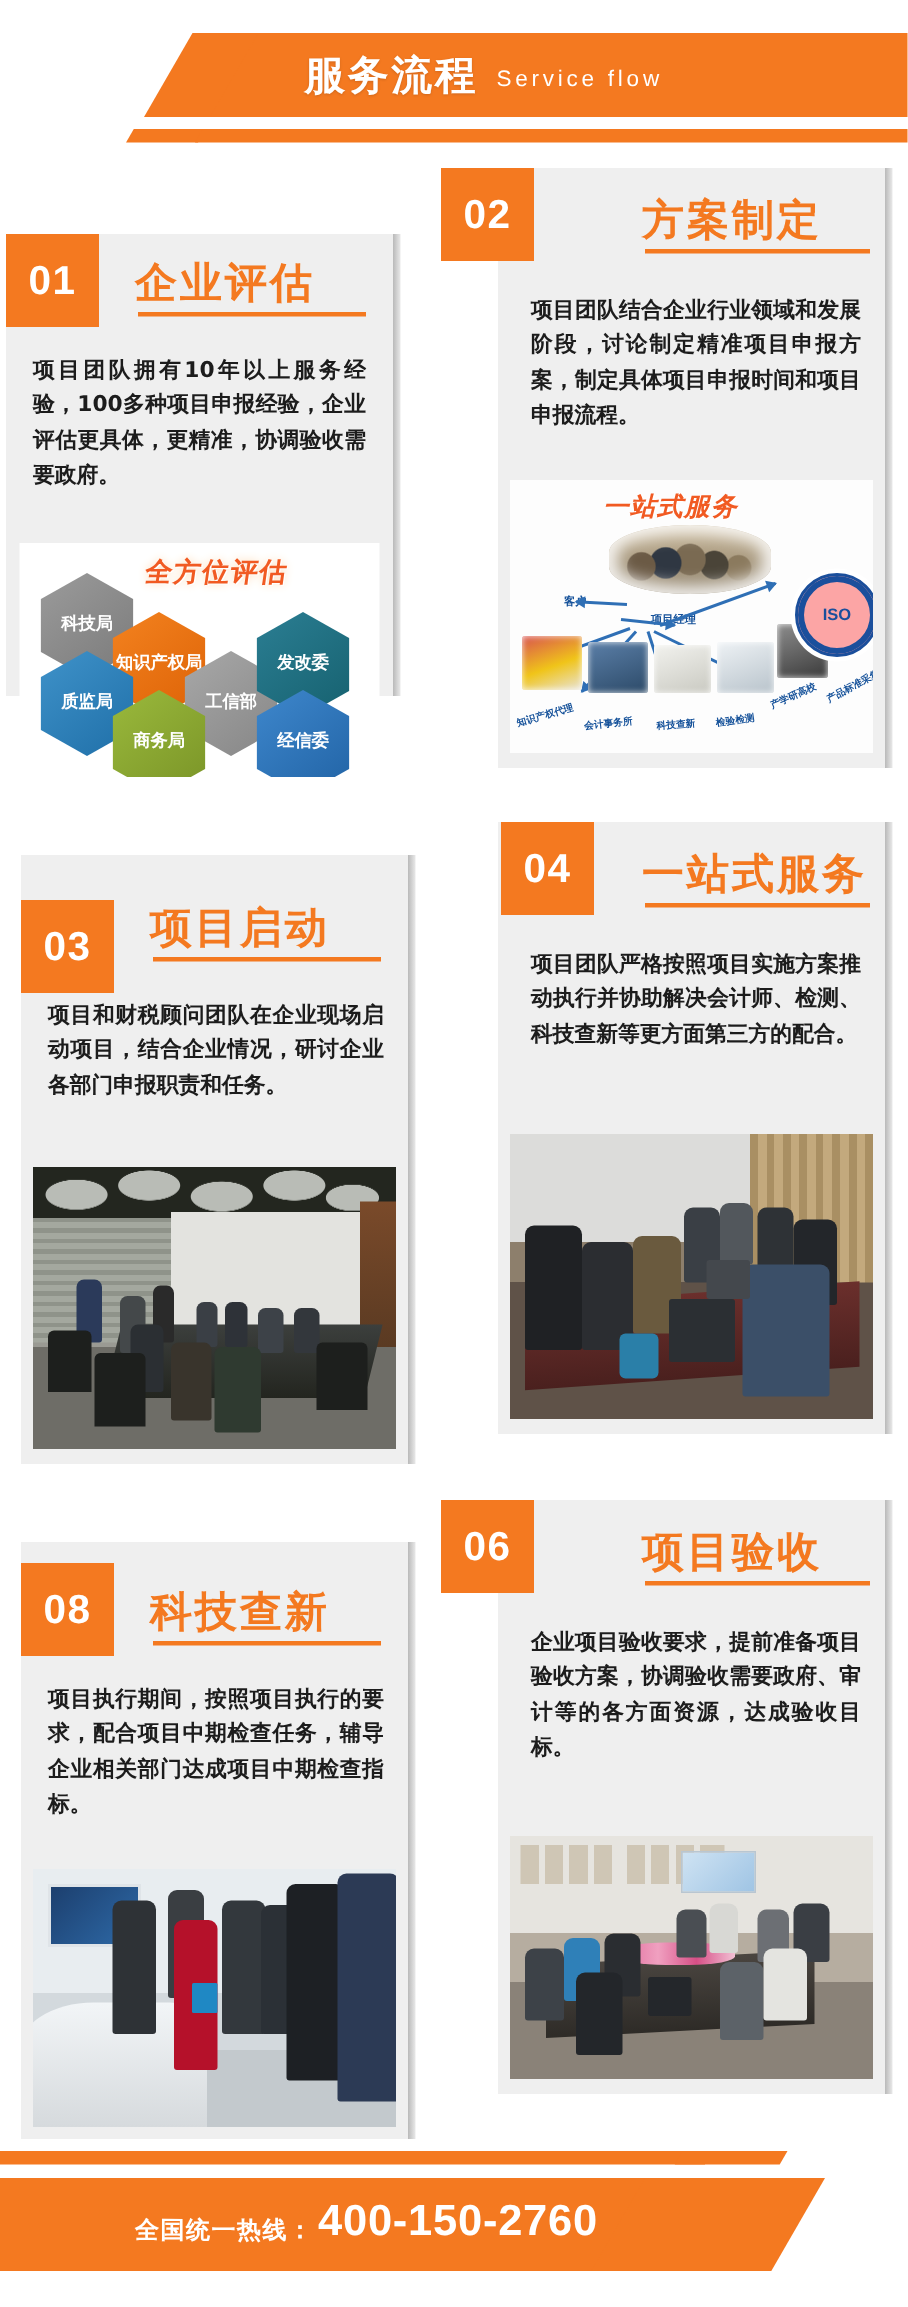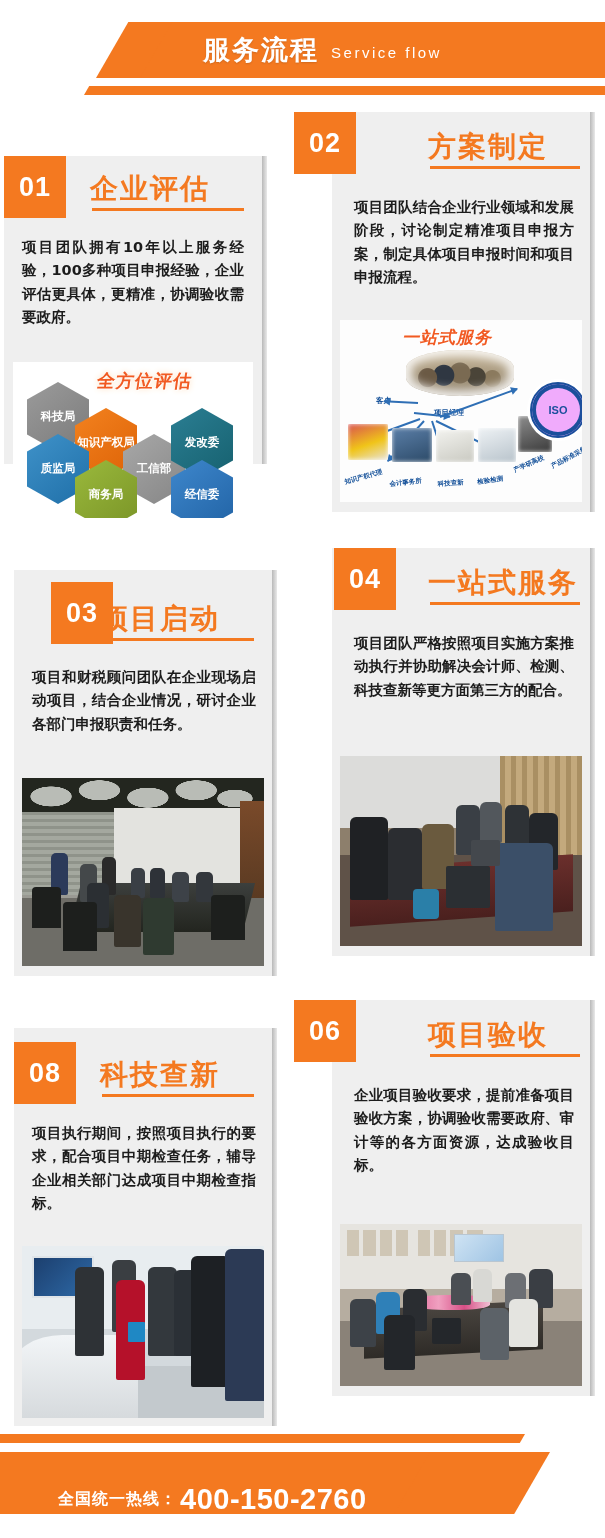--- a/index.html
+++ b/index.html
@@ -117,21 +117,21 @@
   }
   .os-lbl{
     position:absolute;font-size:6.5px;color:#16529a;font-weight:bold;
     white-space:nowrap;transform:rotate(-16deg);transform-origin:left bottom;
   }
   .os-mid{
     position:absolute;font-size:7.5px;color:#16529a;font-weight:bold;white-space:nowrap;
   }
   .os-seal{
     position:absolute;width:52px;height:52px;border-radius:50%;
-    border:2px solid #1b4f9c;background:#f0abfc;
+    border:2px solid #1b4f9c;background:#fca5a5;
     display:flex;align-items:center;justify-content:center;
     color:#1b4f9c;font-size:11px;font-weight:bold;
     box-shadow:0 0 0 3px #fff,0 0 0 4px #1b4f9c inset;
   }
   .os-arrow{position:absolute;background:#2f6fb5;height:2px;transform-origin:left center;}
   .os-arrow:after{
     content:"";position:absolute;right:-1px;top:-3px;
     border-left:7px solid #2f6fb5;border-top:4px solid transparent;border-bottom:4px solid transparent;
   }
 
@@ -204,22 +204,22 @@
   .ft-thin-sk{
     position:absolute;left:455px;top:14px;width:70px;height:9px;background:#F47920;
     transform:skewX(-30deg);transform-origin:left top;
   }
   .ft-bar{position:absolute;left:0;top:32px;width:450px;height:62px;background:#F47920;}
   .ft-bar-sk{
     position:absolute;left:430px;top:32px;width:120px;height:62px;background:#F47920;
     transform:skewX(-30deg);transform-origin:left top;
   }
   .ft-txt{
-    position:absolute;left:0;top:48px;width:450px;height:62px;
-    display:flex;align-items:center;padding-left:58px;box-sizing:border-box;
+    position:absolute;left:0;top:16px;width:450px;height:62px;
+    display:flex;align-items:flex-end;padding-left:90px;box-sizing:border-box;
   }
   .ft-label{color:#fff;font-size:16px;font-weight:bold;letter-spacing:1px;}
   .ft-phone{color:#fff;font-size:29px;font-weight:bold;letter-spacing:0.5px;margin-left:3px;}
 </style>
 </head>
 <body>
 
 <div class="page">
 
   <div class="header">
@@ -284,21 +284,21 @@
       <div class="os-lbl" style="left:50px;top:160px;transform:rotate(-6deg);">会计事务所</div>
       <div class="os-lbl" style="left:98px;top:160px;transform:rotate(-4deg);">科技查新</div>
       <div class="os-lbl" style="left:138px;top:158px;transform:rotate(-8deg);">检验检测</div>
       <div class="os-lbl" style="left:176px;top:146px;transform:rotate(-24deg);">产学研高校</div>
       <div class="os-lbl" style="left:214px;top:142px;transform:rotate(-28deg);">产品标准采集</div>
     </div>
   </div>
 
   <div class="card" style="left:14px;top:570px;width:258px;height:406px;">
     <div class="card-shadow"></div>
-    <div class="badge" style="left:0;top:12px;margin-left:37px;">03</div>
+    <div class="badge" style="left:0;top:30px;">03</div>
     <div class="card-title" style="left:86px;top:30px;">项目启动</div>
     <div class="title-rule" style="left:88px;top:68px;width:152px;"></div>
     <div class="card-body" style="left:18px;top:96px;width:224px;">项目和财税顾问团队在企业现场启动项目，结合企业情况，研讨企业各部门申报职责和任务。</div>
 
     <div class="photo ph-03" style="left:8px;top:208px;width:242px;height:188px;">
       <div class="ceil"></div>
       <div class="wallL"></div>
       <div class="wallR"></div>
       <div class="wood"></div>
       <div class="table"></div>

